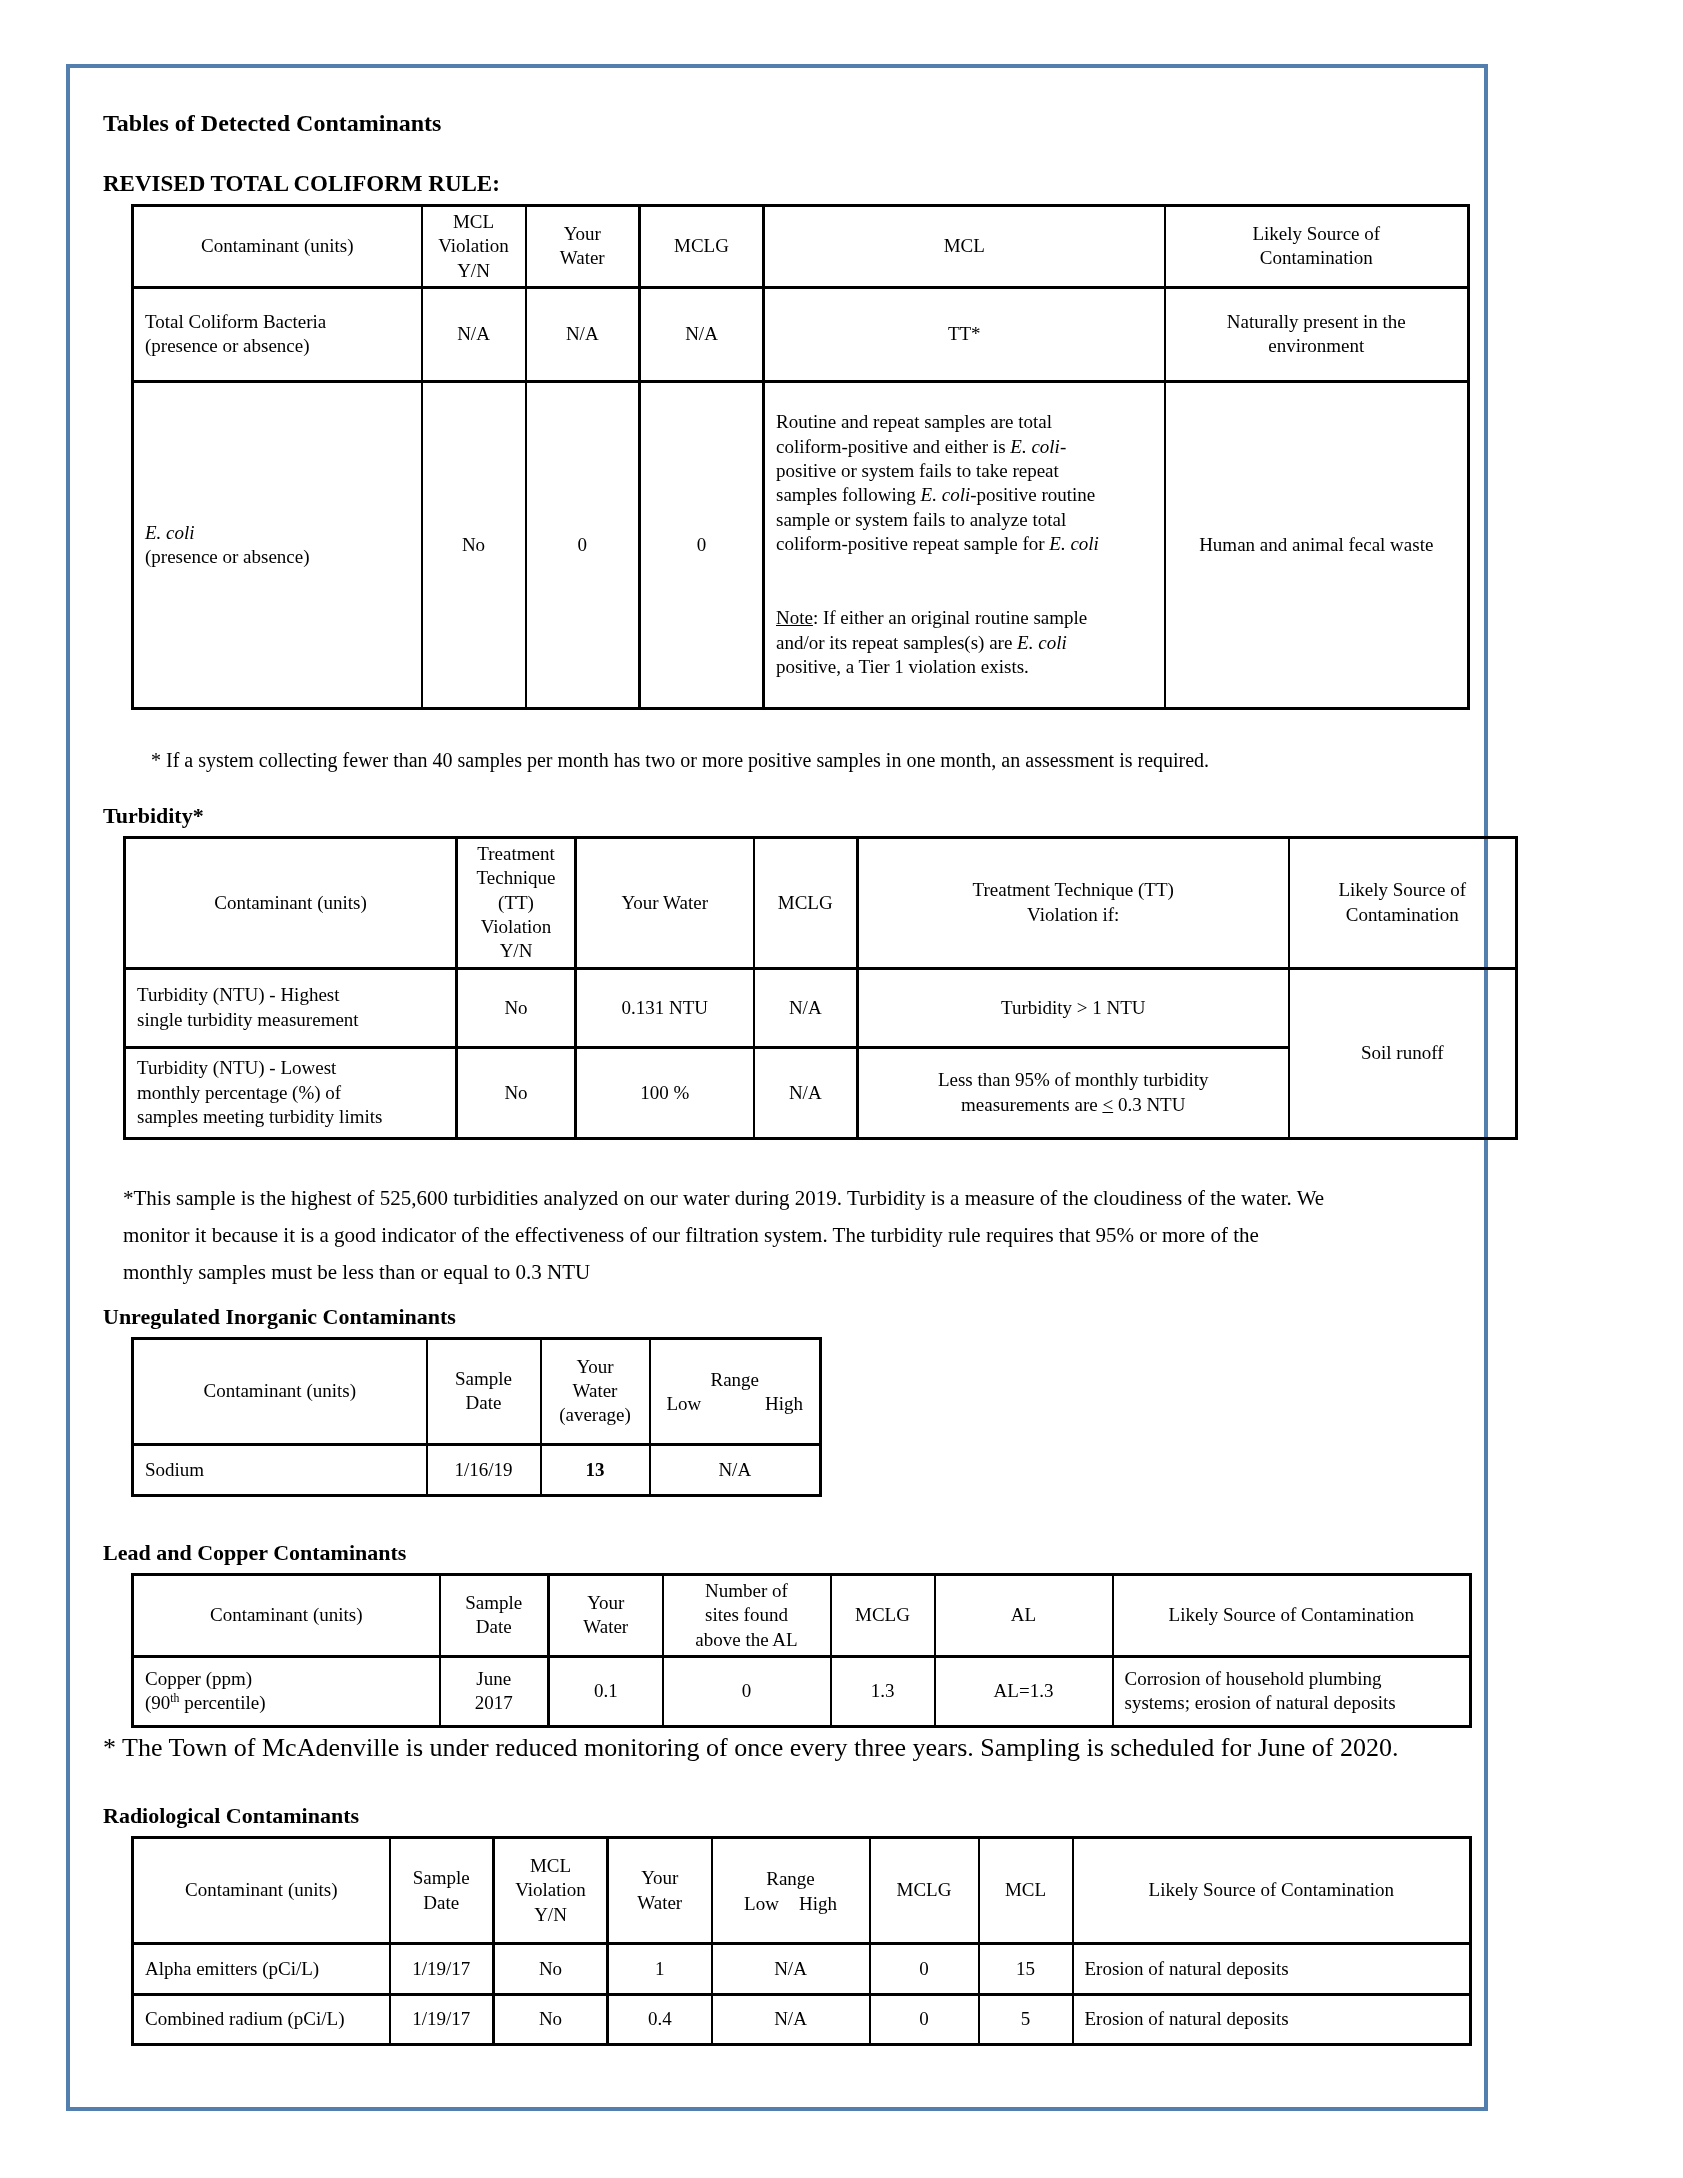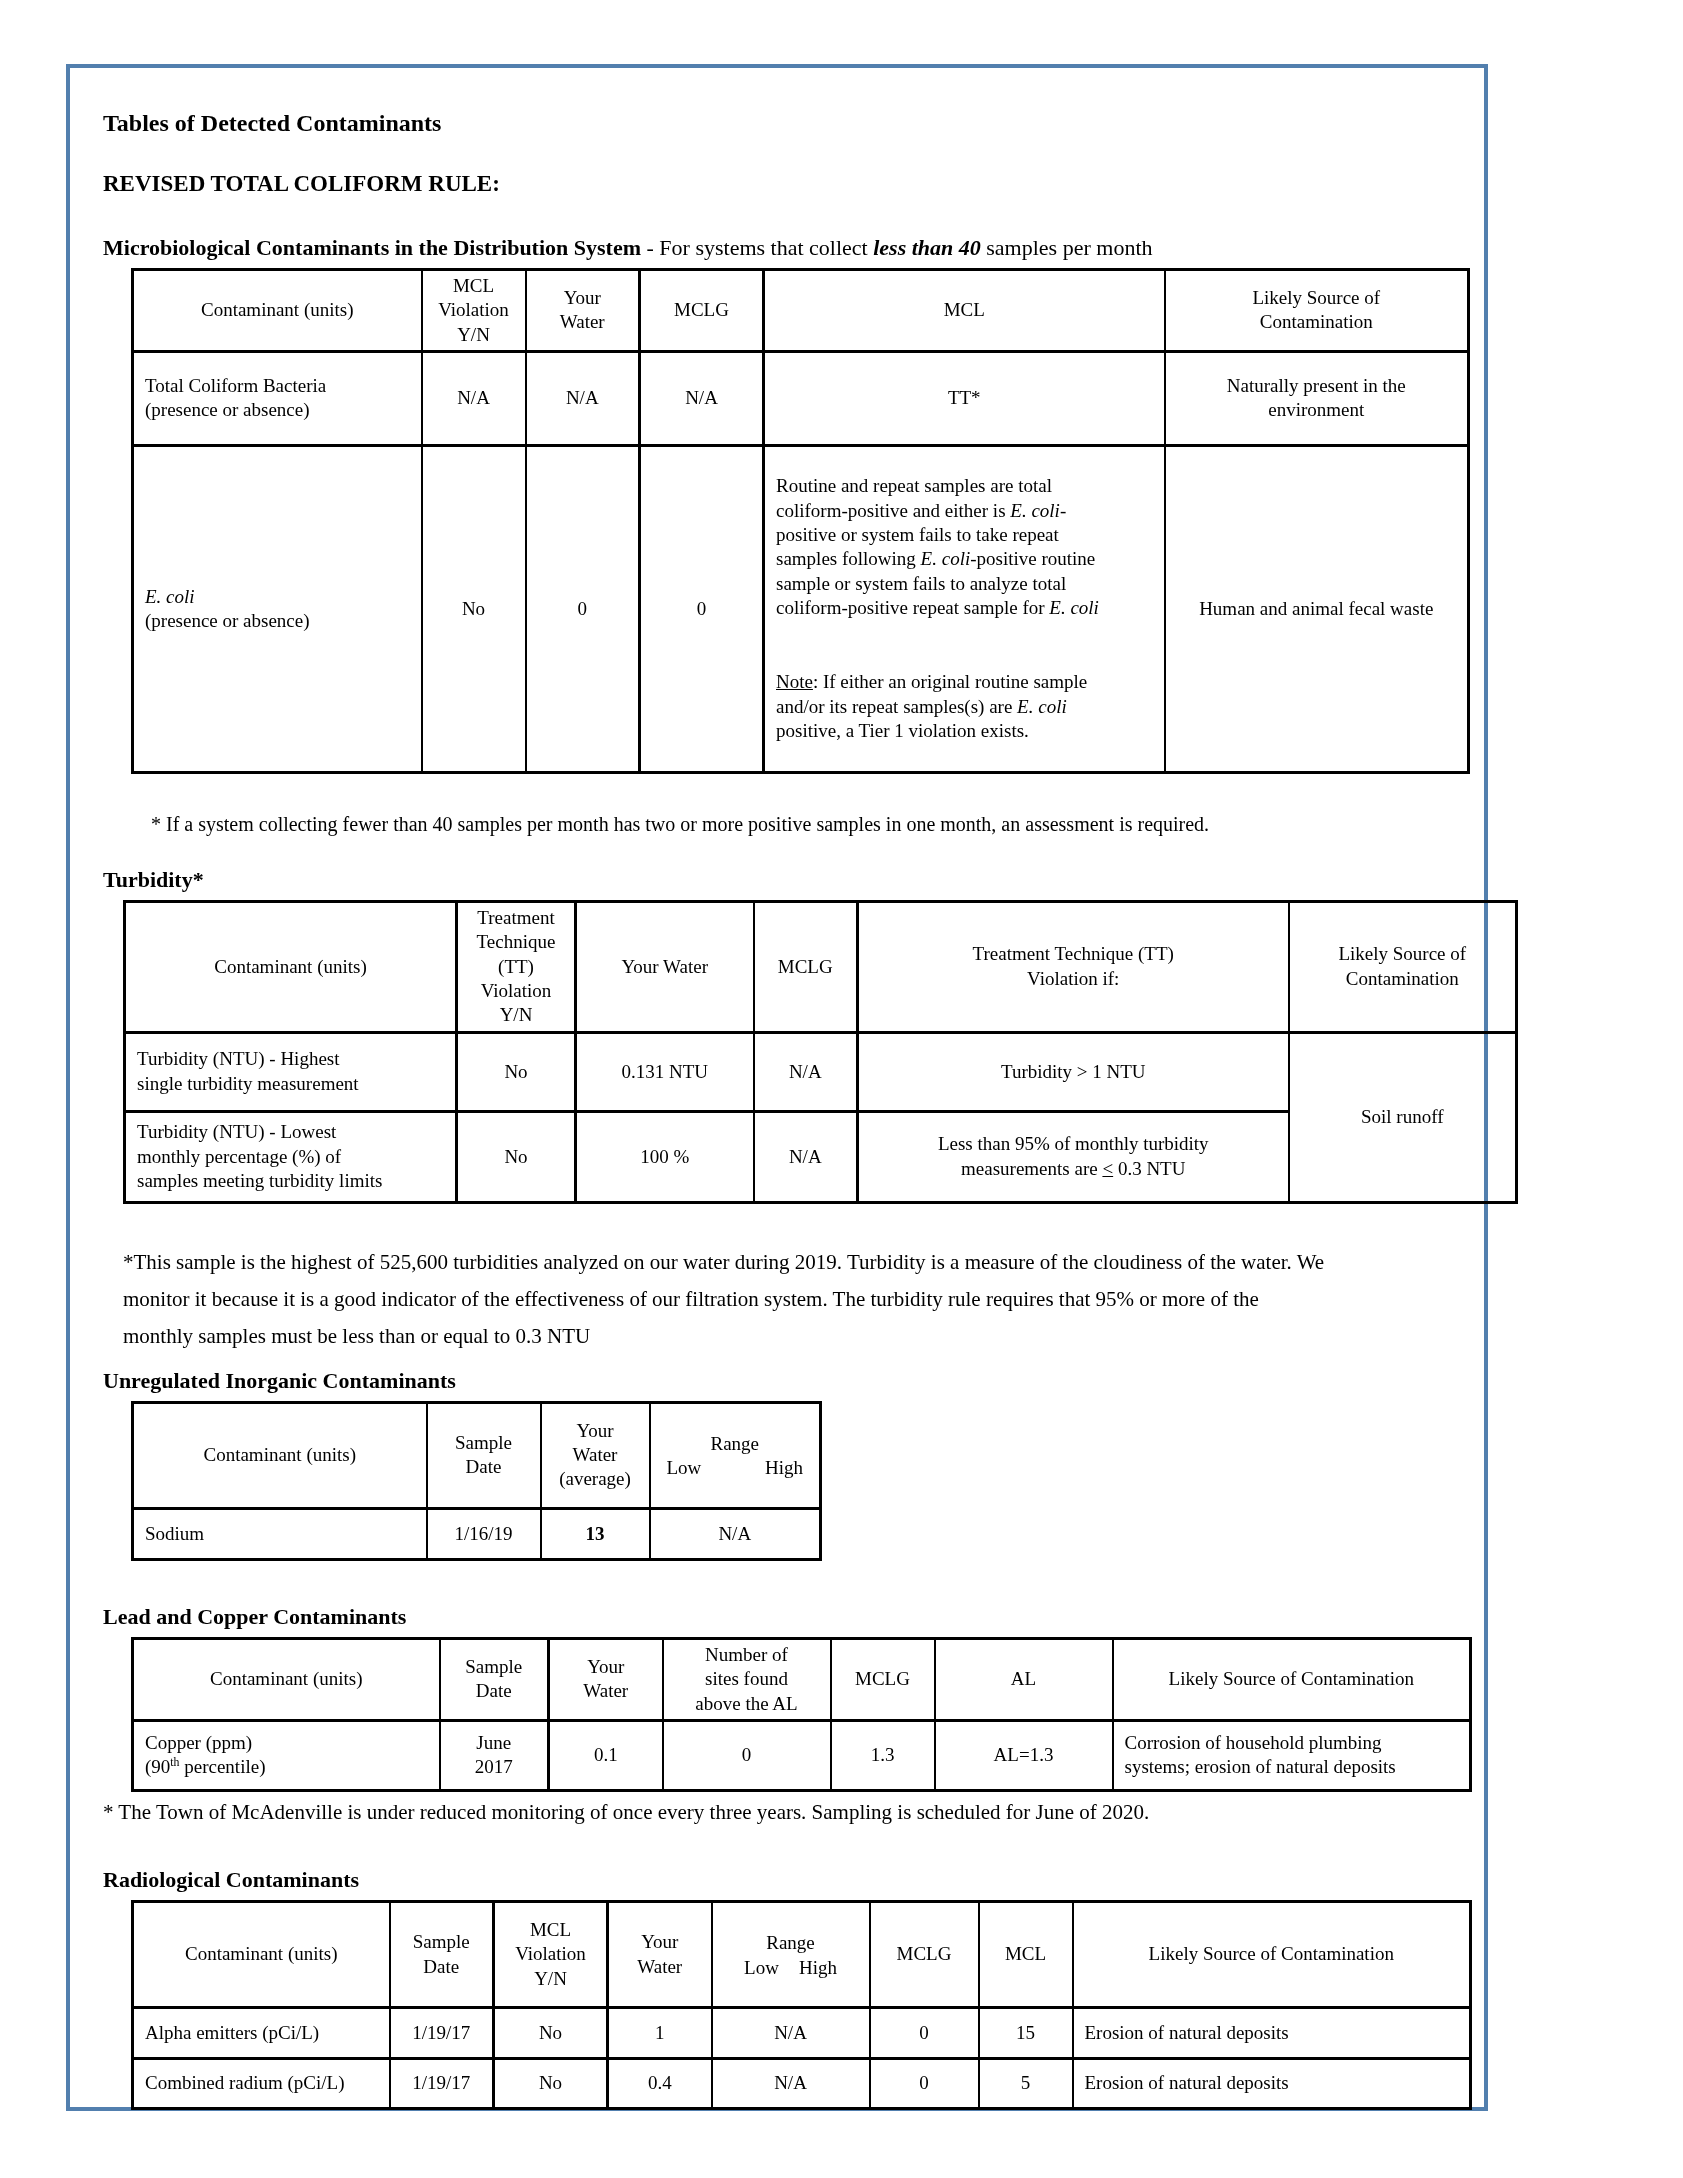--- a/index.html
+++ b/index.html
@@ -57,32 +57,31 @@
   .mclcell p + p { margin-top:26px; }
 
   .rangeTh { padding:4px 0 2px 0 !important; }
   .rangeWrap { display:flex; flex-direction:column; justify-content:space-between; height:100%; }
   .lowhigh { display:flex; }
   .lh-spread { justify-content:space-between; padding:0 16px; }
   .lh-center { justify-content:center; gap:20px; }
 
   p.fn1 { font-size:20px; margin:38px 0 0 48px; line-height:24px; }
   p.turb-note { font-size:21px; margin:40px 0 0 20px; line-height:37px; white-space:pre-line; width:1406px; }
-  p.lc-note { font-size:21px; margin:6px 0 0 0; line-height:28px; }
+  p.lc-note { font-size:26px; margin:6px 0 0 0; line-height:28px; }
 </style>
 </head>
 <body>
 
 <div class="page-frame">
   <div class="content">
 
     <h1 class="doc-title">Tables of Detected Contaminants</h1>
     <h2 class="doc-subtitle">REVISED TOTAL COLIFORM RULE:</h2>
 
-    <h3 class="sec" id="h-micro"><span class="hb">Microbiological Contaminants in the Distribution System</span><span class="hs"><span> - For systems that collect </span><span class="rt-bi">less than 40</span><span> samples per month</span></span></h3>
 
     <table class="dt t-micro">
       <colgroup>
           <col style="width:289px">
           <col style="width:104px">
           <col style="width:114px">
           <col style="width:124px">
           <col style="width:401px">
           <col style="width:304px">
         </colgroup>

